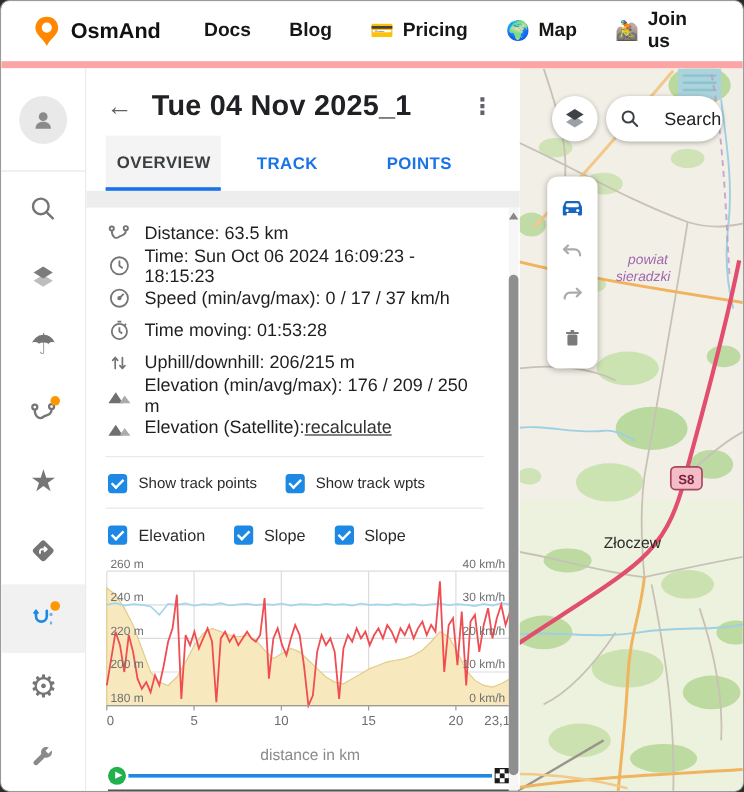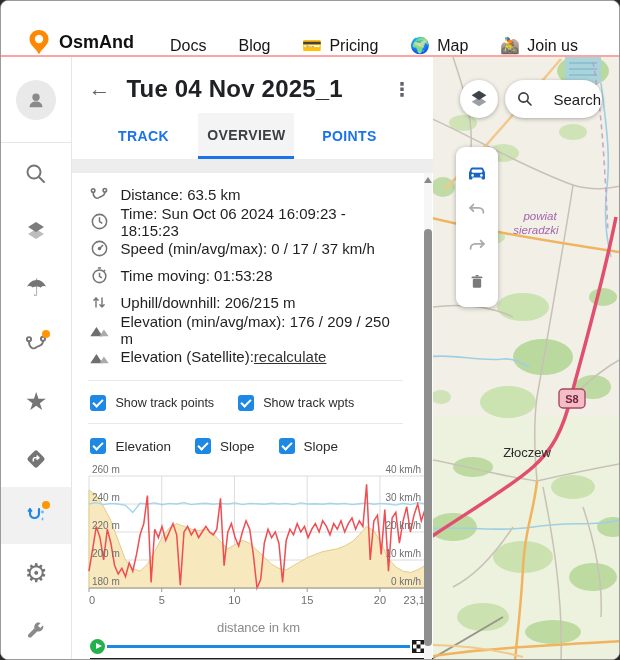--- a/index.html
+++ b/index.html
@@ -1,24 +1,24 @@
 <!DOCTYPE html>
 <html><head>
 <meta charset="utf-8">
 <style>
   * { margin:0; padding:0; box-sizing:border-box; }
   html,body { background:#2b2b2b; }
   body { font-family:"Liberation Sans","DejaVu Sans",sans-serif; }
   #app { width:620px; height:660px; background:#fff; border:1px solid #9a9a9a; border-radius:8px; overflow:hidden; position:relative; }
 
   
-  .navbar { height:56px; display:flex; align-items:flex-end; padding-left:26px; background:#fff; border-bottom:2px solid #fca5a5; }
+  .navbar { height:56px; display:flex; align-items:center; padding-left:26px; background:#fff; border-bottom:6px solid #fca5a5; }
   .brand { display:flex; align-items:center; gap:8px; margin-right:36px; }
   .brand-name { font-size:18px; font-weight:700; color:#111; }
-  .nav-item { display:flex; align-items:center; gap:7px; margin-right:32px; font-size:16px; font-weight:400; color:#161616; cursor:pointer; }
+  .nav-item { display:flex; align-items:center; gap:7px; margin-right:32px; font-size:16px; font-weight:700; color:#161616; cursor:pointer; }
   .nav-emoji { font-size:16px; }
 
   
   .body { display:flex; height:604px; }
 
   
   .sidebar { width:72px; background:#fff; border-right:1px solid #e6e6e6; display:flex; flex-direction:column; align-items:stretch; }
   .sb-item { height:57px; display:flex; align-items:center; justify-content:center; position:relative; cursor:pointer; }
   .sb-item.account { height:86px; border-bottom:1px solid #e6e6e6; margin-bottom:2px; }
   .sb-item.active { background:#f1f1f1; }
@@ -189,22 +189,22 @@
         </div>
       </div>
 
     <div class="panel">
       <div class="panel-head">
         <span class="back-arrow">←</span>
         <span class="panel-title">Tue 04 Nov 2025_1</span>
         <span class="kebab">⋮</span>
       </div>
       <div class="tabs">
+        <div class="tab t0 active">OVERVIEW</div>
         <div class="tab t1">TRACK</div>
-        <div class="tab t0 active">OVERVIEW</div>
         <div class="tab t2">POINTS</div>
       </div>
       <div class="gray-strip"></div>
 
       <div class="content">
         <div id="detail-list">
             <div class="d-row">
               <span class="icn">
                 <svg width="20" height="20" viewBox="0 0 24 24" fill="none" stroke="#757575" stroke-width="1.9">
                   <path d="M5 9c0 6.5 4.5 8 7 6s7-1 7-6.5"></path>

